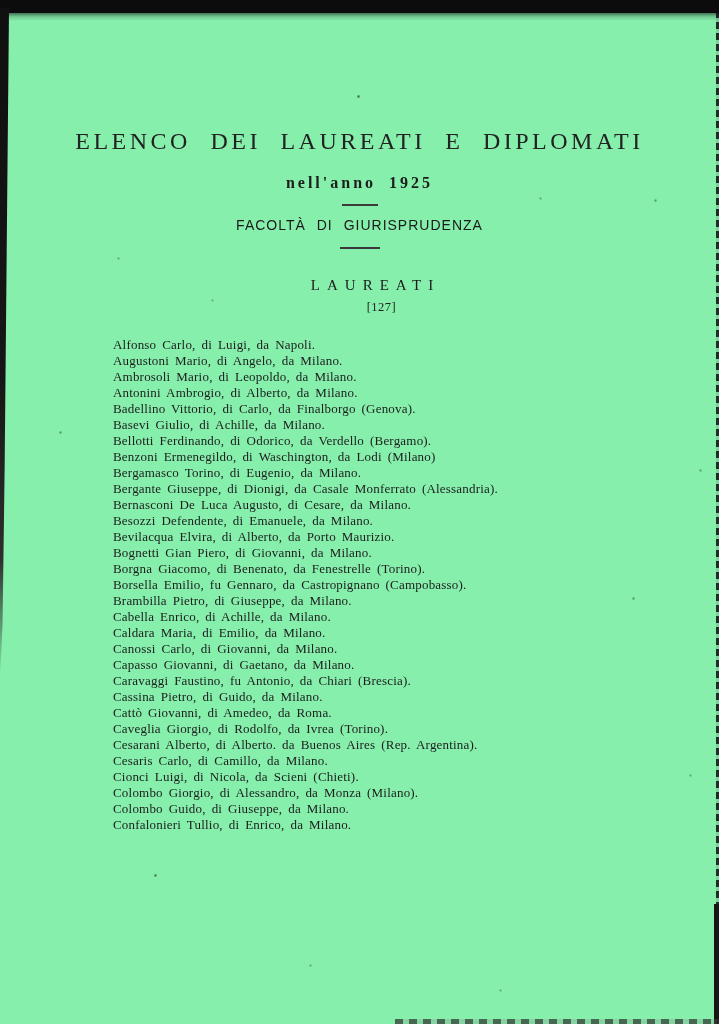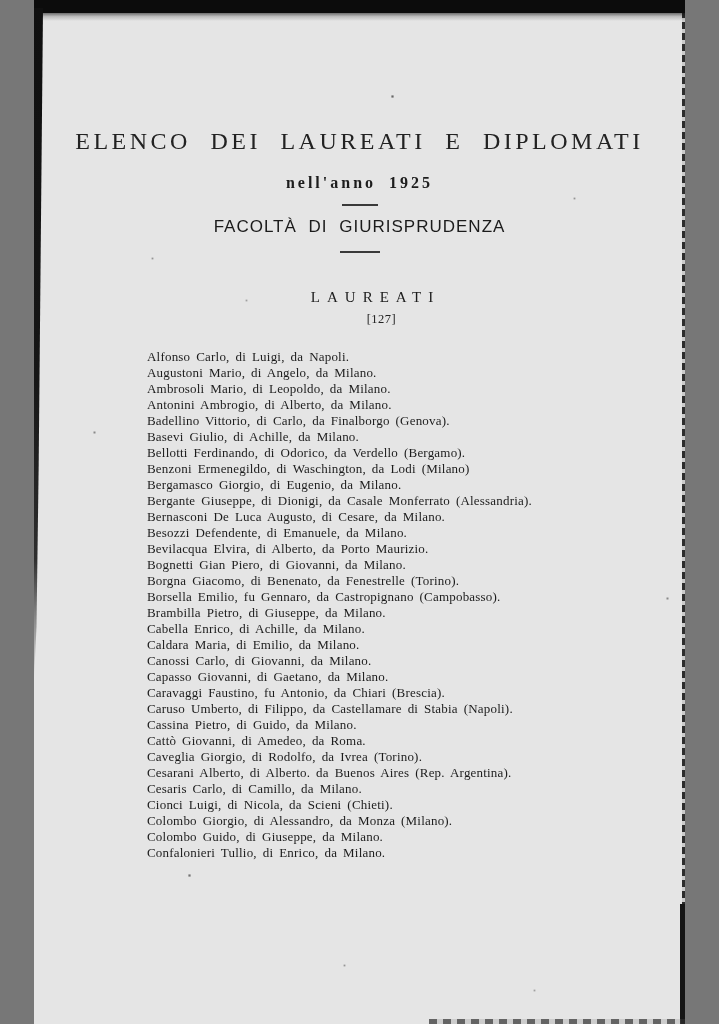--- a/index.html
+++ b/index.html
@@ -1,21 +1,21 @@
 <!DOCTYPE html>
 <html><head>
 <meta charset="utf-8">
 <style>
   html, body { margin: 0; padding: 0; background: #777; }
   .scan-page {
     position: relative;
-    width: 651px;
+    width: 719px;
     height: 1024px;
     margin: 0 auto;
-    background: #e5e5e5;
+    background: #86efac;
     overflow: hidden;
     font-family: "Liberation Serif", "DejaVu Serif", serif;
     color: #1c1c1c;
   }
 
   
   .band-top {
     position: absolute; top: 0; left: 0; width: 100%; height: 13px;
     background: #0c0c0c;
   }
@@ -82,28 +82,28 @@
   }
   .rule {
     width: 36px; height: 0;
     border-top: 2px solid #3a3a3a;
     margin: 12px auto 0 auto;
   }
   .rule.r2 { margin-top: 14px; width: 40px; }
   .faculty-heading {
     margin: 11px 0 0 0;
     font-family: "Liberation Sans", "DejaVu Sans", sans-serif;
-    font-size: 17px;
+    font-size: 14px;
     font-weight: 500;
     letter-spacing: 1px;
     word-spacing: 6px;
     color: #1b1b1b;
   }
   .list-heading {
-    margin-top: 36px;
+    margin-top: 28px;
     font-size: 15px;
     letter-spacing: 7px;
     word-spacing: 4px;
     color: #1c1c1c;
     text-align: center;
     padding-left: 32px;
   }
   .list-count {
     margin-top: 6px;
     font-size: 12.5px;
@@ -147,35 +147,34 @@
 
   <div class="entries">
       <div class="entry">Alfonso Carlo, di Luigi, da Napoli.</div>
       <div class="entry">Augustoni Mario, di Angelo, da Milano.</div>
       <div class="entry">Ambrosoli Mario, di Leopoldo, da Milano.</div>
       <div class="entry">Antonini Ambrogio, di Alberto, da Milano.</div>
       <div class="entry">Badellino Vittorio, di Carlo, da Finalborgo (Genova).</div>
       <div class="entry">Basevi Giulio, di Achille, da Milano.</div>
       <div class="entry">Bellotti Ferdinando, di Odorico, da Verdello (Bergamo).</div>
       <div class="entry">Benzoni Ermenegildo, di Waschington, da Lodi (Milano)</div>
-      <div class="entry">Bergamasco Giorgio, di Eugenio, da Milano.</div>
+      <div class="entry">Bergamasco Torino, di Eugenio, da Milano.</div>
       <div class="entry">Bergante Giuseppe, di Dionigi, da Casale Monferrato (Alessandria).</div>
       <div class="entry">Bernasconi De Luca Augusto, di Cesare, da Milano.</div>
       <div class="entry">Besozzi Defendente, di Emanuele, da Milano.</div>
       <div class="entry">Bevilacqua Elvira, di Alberto, da Porto Maurizio.</div>
       <div class="entry">Bognetti Gian Piero, di Giovanni, da Milano.</div>
       <div class="entry">Borgna Giacomo, di Benenato, da Fenestrelle (Torino).</div>
       <div class="entry">Borsella Emilio, fu Gennaro, da Castropignano (Campobasso).</div>
       <div class="entry">Brambilla Pietro, di Giuseppe, da Milano.</div>
       <div class="entry">Cabella Enrico, di Achille, da Milano.</div>
       <div class="entry">Caldara Maria, di Emilio, da Milano.</div>
       <div class="entry">Canossi Carlo, di Giovanni, da Milano.</div>
       <div class="entry">Capasso Giovanni, di Gaetano, da Milano.</div>
       <div class="entry">Caravaggi Faustino, fu Antonio, da Chiari (Brescia).</div>
-      <div class="entry">Caruso Umberto, di Filippo, da Castellamare di Stabia (Napoli).</div>
       <div class="entry">Cassina Pietro, di Guido, da Milano.</div>
       <div class="entry">Cattò Giovanni, di Amedeo, da Roma.</div>
       <div class="entry">Caveglia Giorgio, di Rodolfo, da Ivrea (Torino).</div>
       <div class="entry">Cesarani Alberto, di Alberto. da Buenos Aires (Rep. Argentina).</div>
       <div class="entry">Cesaris Carlo, di Camillo, da Milano.</div>
       <div class="entry">Cionci Luigi, di Nicola, da Scieni (Chieti).</div>
       <div class="entry">Colombo Giorgio, di Alessandro, da Monza (Milano).</div>
       <div class="entry">Colombo Guido, di Giuseppe, da Milano.</div>
       <div class="entry">Confalonieri Tullio, di Enrico, da Milano.</div>
     </div>

